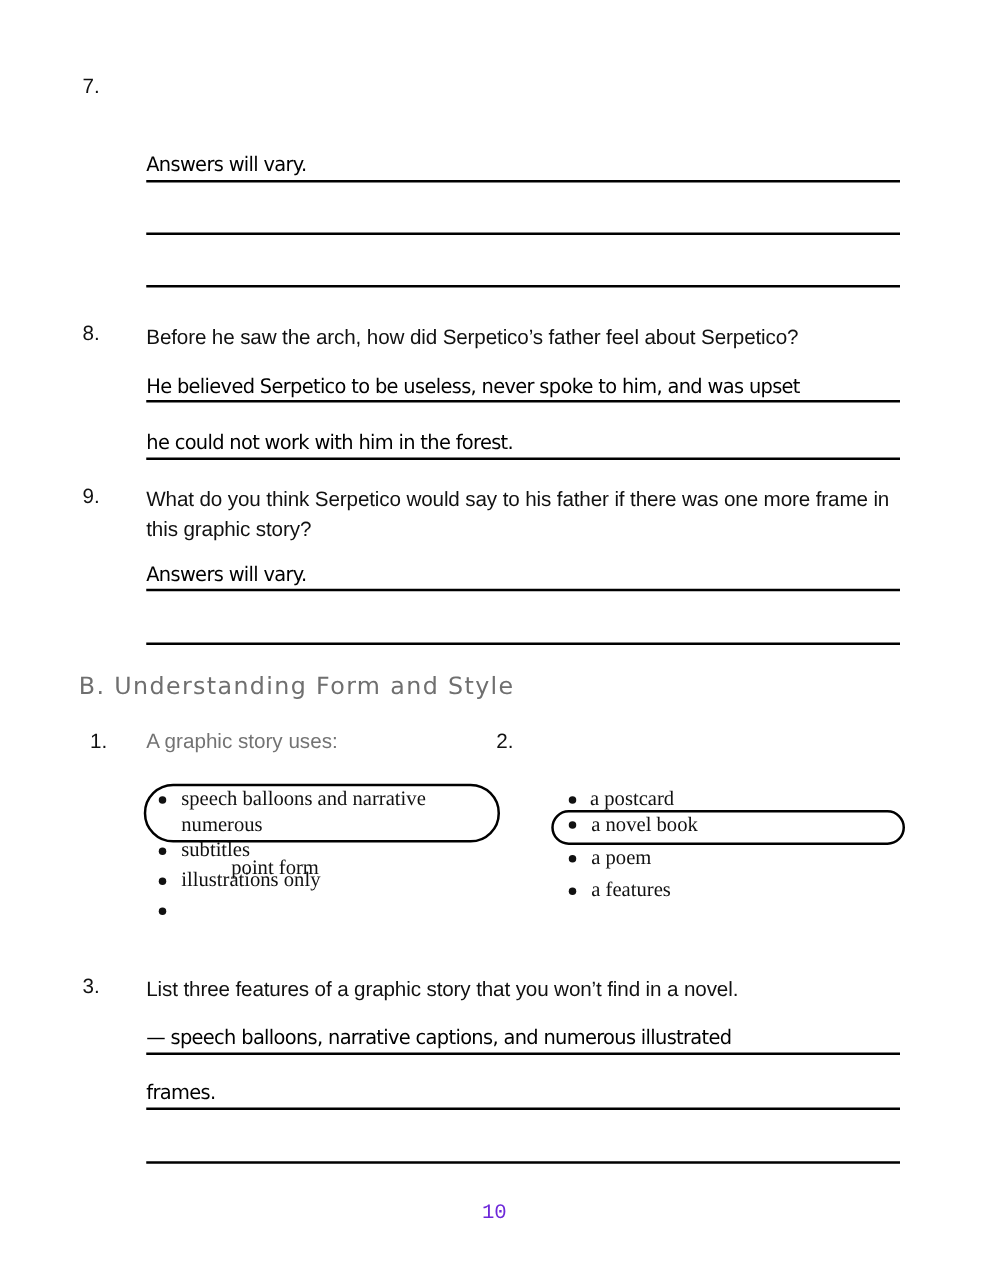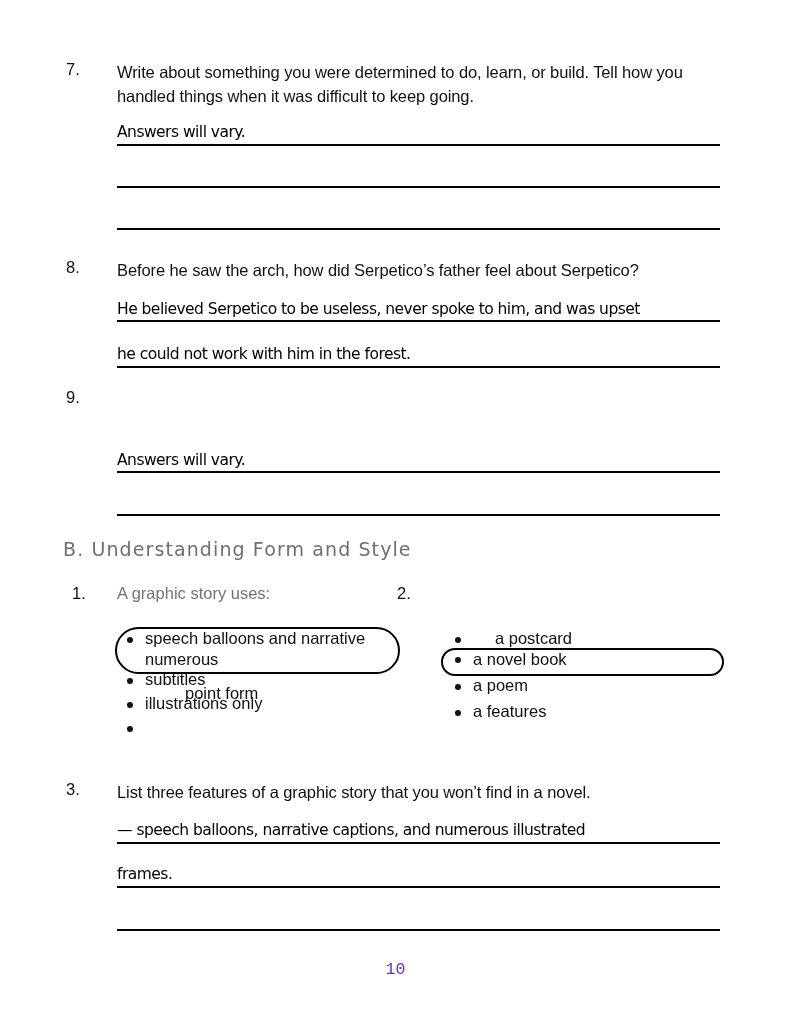--- a/index.html
+++ b/index.html
@@ -73,21 +73,21 @@
   
   .mc-prompt {
     position: absolute;
     font-family: "Liberation Sans", sans-serif;
     font-size: 16.5px;
     color: #737373;
     white-space: nowrap;
   }
   .mc-item {
     position: absolute;
-    font-family: Liberation Sans, sans-serif;
+    font-family: Liberation Serif, serif;
     font-size: 16.5px;
     line-height: 21px;
     color: #111;
   }
   .bullet {
     position: absolute;
     width: 6px;
     height: 6px;
     border-radius: 50%;
     background: #111;
@@ -110,44 +110,44 @@
     font-size: 16.5px;
     color: #6d28d9;
   }
 </style>
 </head>
 <body>
 
 <div id="page">
 
   <div class="q-num" style="left:66px; top:60px;">7.</div>
-  <div class="q-text" style="left:117px; top:60px; width:610px;">
-    <span>Write about something you were determined to do, learn, or build. Tell how</span>
-    <span>you handled things when it was difficult to keep going.</span>
-  </div>
 
   <div class="hand" style="left:117px; top:122px;">Answers will vary.</div>
   <div class="rule" style="left:117px; top:144px; width:603px;"></div>
 
   <div class="hand" style="left:117px; top:165px;"></div>
   <div class="rule" style="left:117px; top:186px; width:603px;"></div>
 
   <div class="hand" style="left:117px; top:207px;"></div>
   <div class="rule" style="left:117px; top:228px; width:603px;"></div>
 
   <div class="q-num" style="left:66px; top:258px;">8.</div>
   <div class="q-text" style="left:117px; top:258px; width:610px;">Before he saw the arch, how did Serpetico’s father feel about Serpetico?</div>
 
   <div class="hand" style="left:117px; top:299px;">He believed Serpetico to be useless, never spoke to him, and was upset</div>
   <div class="rule" style="left:117px; top:320px; width:603px;"></div>
 
   <div class="hand" style="left:117px; top:344px;">he could not work with him in the forest.</div>
   <div class="rule" style="left:117px; top:366px; width:603px;"></div>
 
   <div class="q-num" style="left:66px; top:388px;">9.</div>
+  <div class="q-text" style="left:117px; top:388px; width:610px;">
+    <span>What do you think Serpetico would say to his father if there was one more</span>
+    <span>frame in this graphic story?</span>
+  </div>
 
   <div class="hand" style="left:117px; top:450px;">Answers will vary.</div>
   <div class="rule" style="left:117px; top:471px; width:603px;"></div>
 
   <div class="hand" style="left:117px; top:493px;"></div>
   <div class="rule" style="left:117px; top:514px; width:603px;"></div>
 
   <div class="section-head" style="left:63px; top:538px;">B.  Understanding Form and Style</div>
 
   <div class="q-num" style="left:72px; top:584px;">1.</div>
@@ -172,21 +172,21 @@
   </div>
 
   <span class="bullet" style="left:127px; top:726px;"></span>
   <div class="mc-item" style="left:145px; top:683px;margin-left:40px;">
     <span>point form</span>
   </div>
 
   <div class="q-num" style="left:397px; top:584px;">2.</div>
 
   <span class="bullet" style="left:455px; top:637px;"></span>
-  <div class="mc-item" style="left:495px; top:628px;">
+  <div class="mc-item" style="left:472px; top:628px;">
     <span>a postcard</span>
   </div>
 
   <div class="oval" style="left:441px; top:648px; width:279px; height:24px;"></div>
 
   <span class="bullet" style="left:455px; top:657px;"></span>
   <div class="mc-item" style="left:473px; top:649px;">
     <span>a novel book</span>
   </div>
 

